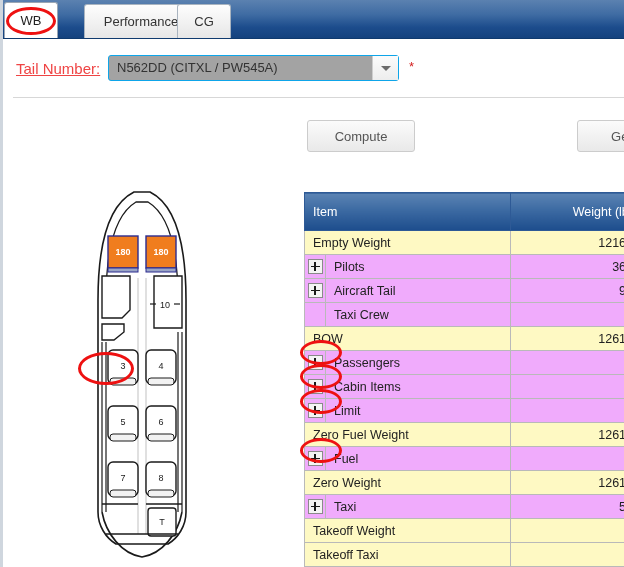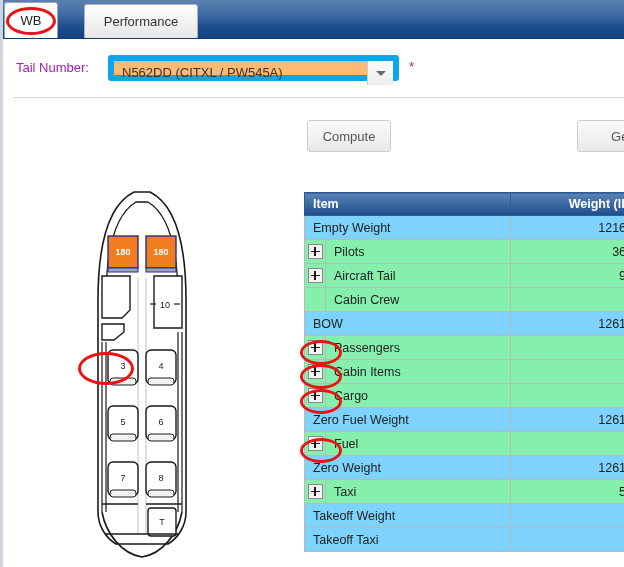--- a/index.html
+++ b/index.html
@@ -39,28 +39,28 @@
     top: 2px; height: 36px;
   }
   #tab-wb { left: 4px; width: 54px; }
   #tab-perf { left: 60px; width: 114px; margin-left: 24px; }
   #tab-cg { left: 177px; width: 54px; }
 
   
   .tailrow { position: absolute; left: 0; top: 50px; width: 624px; height: 40px; }
   .tail-label {
     position: absolute; left: 16px; top: 10px;
-    font-size: 13px; color: #a21caf; white-space: nowrap;
+    font-size: 15px; color: #ef4444; white-space: nowrap; text-decoration: underline;
   }
   .selectbox {
     position: absolute; left: 108px; top: 5px;
     width: 291px; height: 26px;
-    border: 6px solid #0ea5e9;
+    border: 1px solid #0ea5e9;
     border-radius: 3px;
-    background: #fdba74;
+    background: #a3a3a3;
     box-sizing: border-box;
   }
   .selectbox .val {
     position: absolute; left: 8px; top: 4px;
     font-size: 13px; color: #333333; white-space: nowrap;
   }
   .select-arrow-btn {
     position: absolute; right: 0px; top: 0px; width: 26px; height: 24px;
     background: linear-gradient(to bottom, #fbfbfb 0%, #ededed 100%);
     border-left: 1px solid #cdcdcd;
@@ -90,55 +90,55 @@
   
   .btn {
     position: absolute; top: 120px; height: 32px;
     background: linear-gradient(to bottom, #fbfbfb 0%, #f2f2f2 50%, #e9e9e9 100%);
     border: 1px solid #cccccc;
     border-radius: 3px;
     color: #555555; font-size: 13px;
     display: flex; align-items: center; justify-content: center;
     box-sizing: border-box;
   }
-  #btn-compute { left: 307px; width: 84px; }
+  #btn-compute { left: 307px; width: 108px; }
   #btn-compute-collapse { left: 418px; width: 148px; }
   #btn-generate { left: 577px; width: 100px; }
 
   
   .wbtable {
     position: absolute; left: 304px; top: 192px;
     width: 340px;
     border-collapse: collapse;
     font-size: 12.5px;
     table-layout: fixed;
   }
   .wbtable th, .wbtable td {
     border: 1px solid #b9b9b9;
     padding: 0;
     height: 24px;
     box-sizing: border-box;
   }
   .wbtable thead th {
     background: linear-gradient(to bottom, #5c84b4 0%, #3c6aa2 45%, #1d4d8d 100%);
     color: #ffffff;
-    font-weight: bold;
+    font-weight: normal;
     border-color: #2e5a96;
-    height: 23px;
+    height: 38px;
     margin-left: 23px;
   }
   .th-item { text-align: left; padding-left: 8px !important; }
   .th-weight { text-align: right; padding-right: 10px !important; width: 133px; }
 
   .col-exp { width: 21px; }
   .col-name { }
   .col-weight { width: 133px; }
 
-  tr.summary td { background: #7dd3fc; color: #222222; }
-  tr.detail td { background: #86efac; color: #222222; }
+  tr.summary td { background: #fef9c3; color: #222222; }
+  tr.detail td { background: #f0abfc; color: #222222; }
 
   td.cell-exp { text-align: center; vertical-align: middle; }
   td.cell-name { text-align: left; padding-left: 8px !important; white-space: nowrap; }
   td.cell-name.span2 { padding-left: 8px !important; }
   td.cell-weight { text-align: right; padding-right: 10px !important; white-space: nowrap; }
 
   .expander {
     display: inline-block;
     width: 13px; height: 13px;
     border: 1px solid #8a8a8a;
@@ -189,20 +189,23 @@
 
 <div id="app">
 
   <div class="tabbar">
     <div class="tabbar-left-edge"></div>
     <div class="tab active" id="tab-wb">
       <span>WB</span>
     </div>
     <div class="tab" id="tab-perf">
       <span>Performance</span>
+    </div>
+    <div class="tab" id="tab-cg">
+      <span>CG</span>
     </div>
   </div>
 
   <div class="left-rail"></div>
 
   <div class="tailrow">
     <div class="tail-label">Tail Number:</div>
     <div class="selectbox">
       <div class="val">N562DD (CITXL / PW545A)</div>
       <div class="select-arrow-btn">
@@ -342,40 +345,40 @@
           <td class="cell-name">Pilots</td>
           <td class="cell-weight">360</td>
         </tr>
         <tr class="detail">
           <td class="cell-exp"><span class="expander"></span></td>
           <td class="cell-name">Aircraft Tail</td>
           <td class="cell-weight">95</td>
         </tr>
         <tr class="detail">
           <td class="cell-exp"></td>
-          <td class="cell-name">Cabin Crew</td>
+          <td class="cell-name">Taxi Crew</td>
           <td class="cell-weight">0</td>
         </tr>
         <tr class="summary">
           <td class="cell-name span2" colspan="2">BOW</td>
           <td class="cell-weight">12615</td>
         </tr>
         <tr class="detail">
           <td class="cell-exp"><span class="expander"></span></td>
           <td class="cell-name">Passengers</td>
           <td class="cell-weight">0</td>
         </tr>
         <tr class="detail">
           <td class="cell-exp"><span class="expander"></span></td>
           <td class="cell-name">Cabin Items</td>
           <td class="cell-weight">0</td>
         </tr>
         <tr class="detail">
           <td class="cell-exp"><span class="expander"></span></td>
-          <td class="cell-name">Cargo</td>
+          <td class="cell-name">Limit</td>
           <td class="cell-weight">0</td>
         </tr>
         <tr class="summary">
           <td class="cell-name span2" colspan="2">Zero Fuel Weight</td>
           <td class="cell-weight">12615</td>
         </tr>
         <tr class="detail">
           <td class="cell-exp"><span class="expander"></span></td>
           <td class="cell-name">Fuel</td>
           <td class="cell-weight">0</td>

